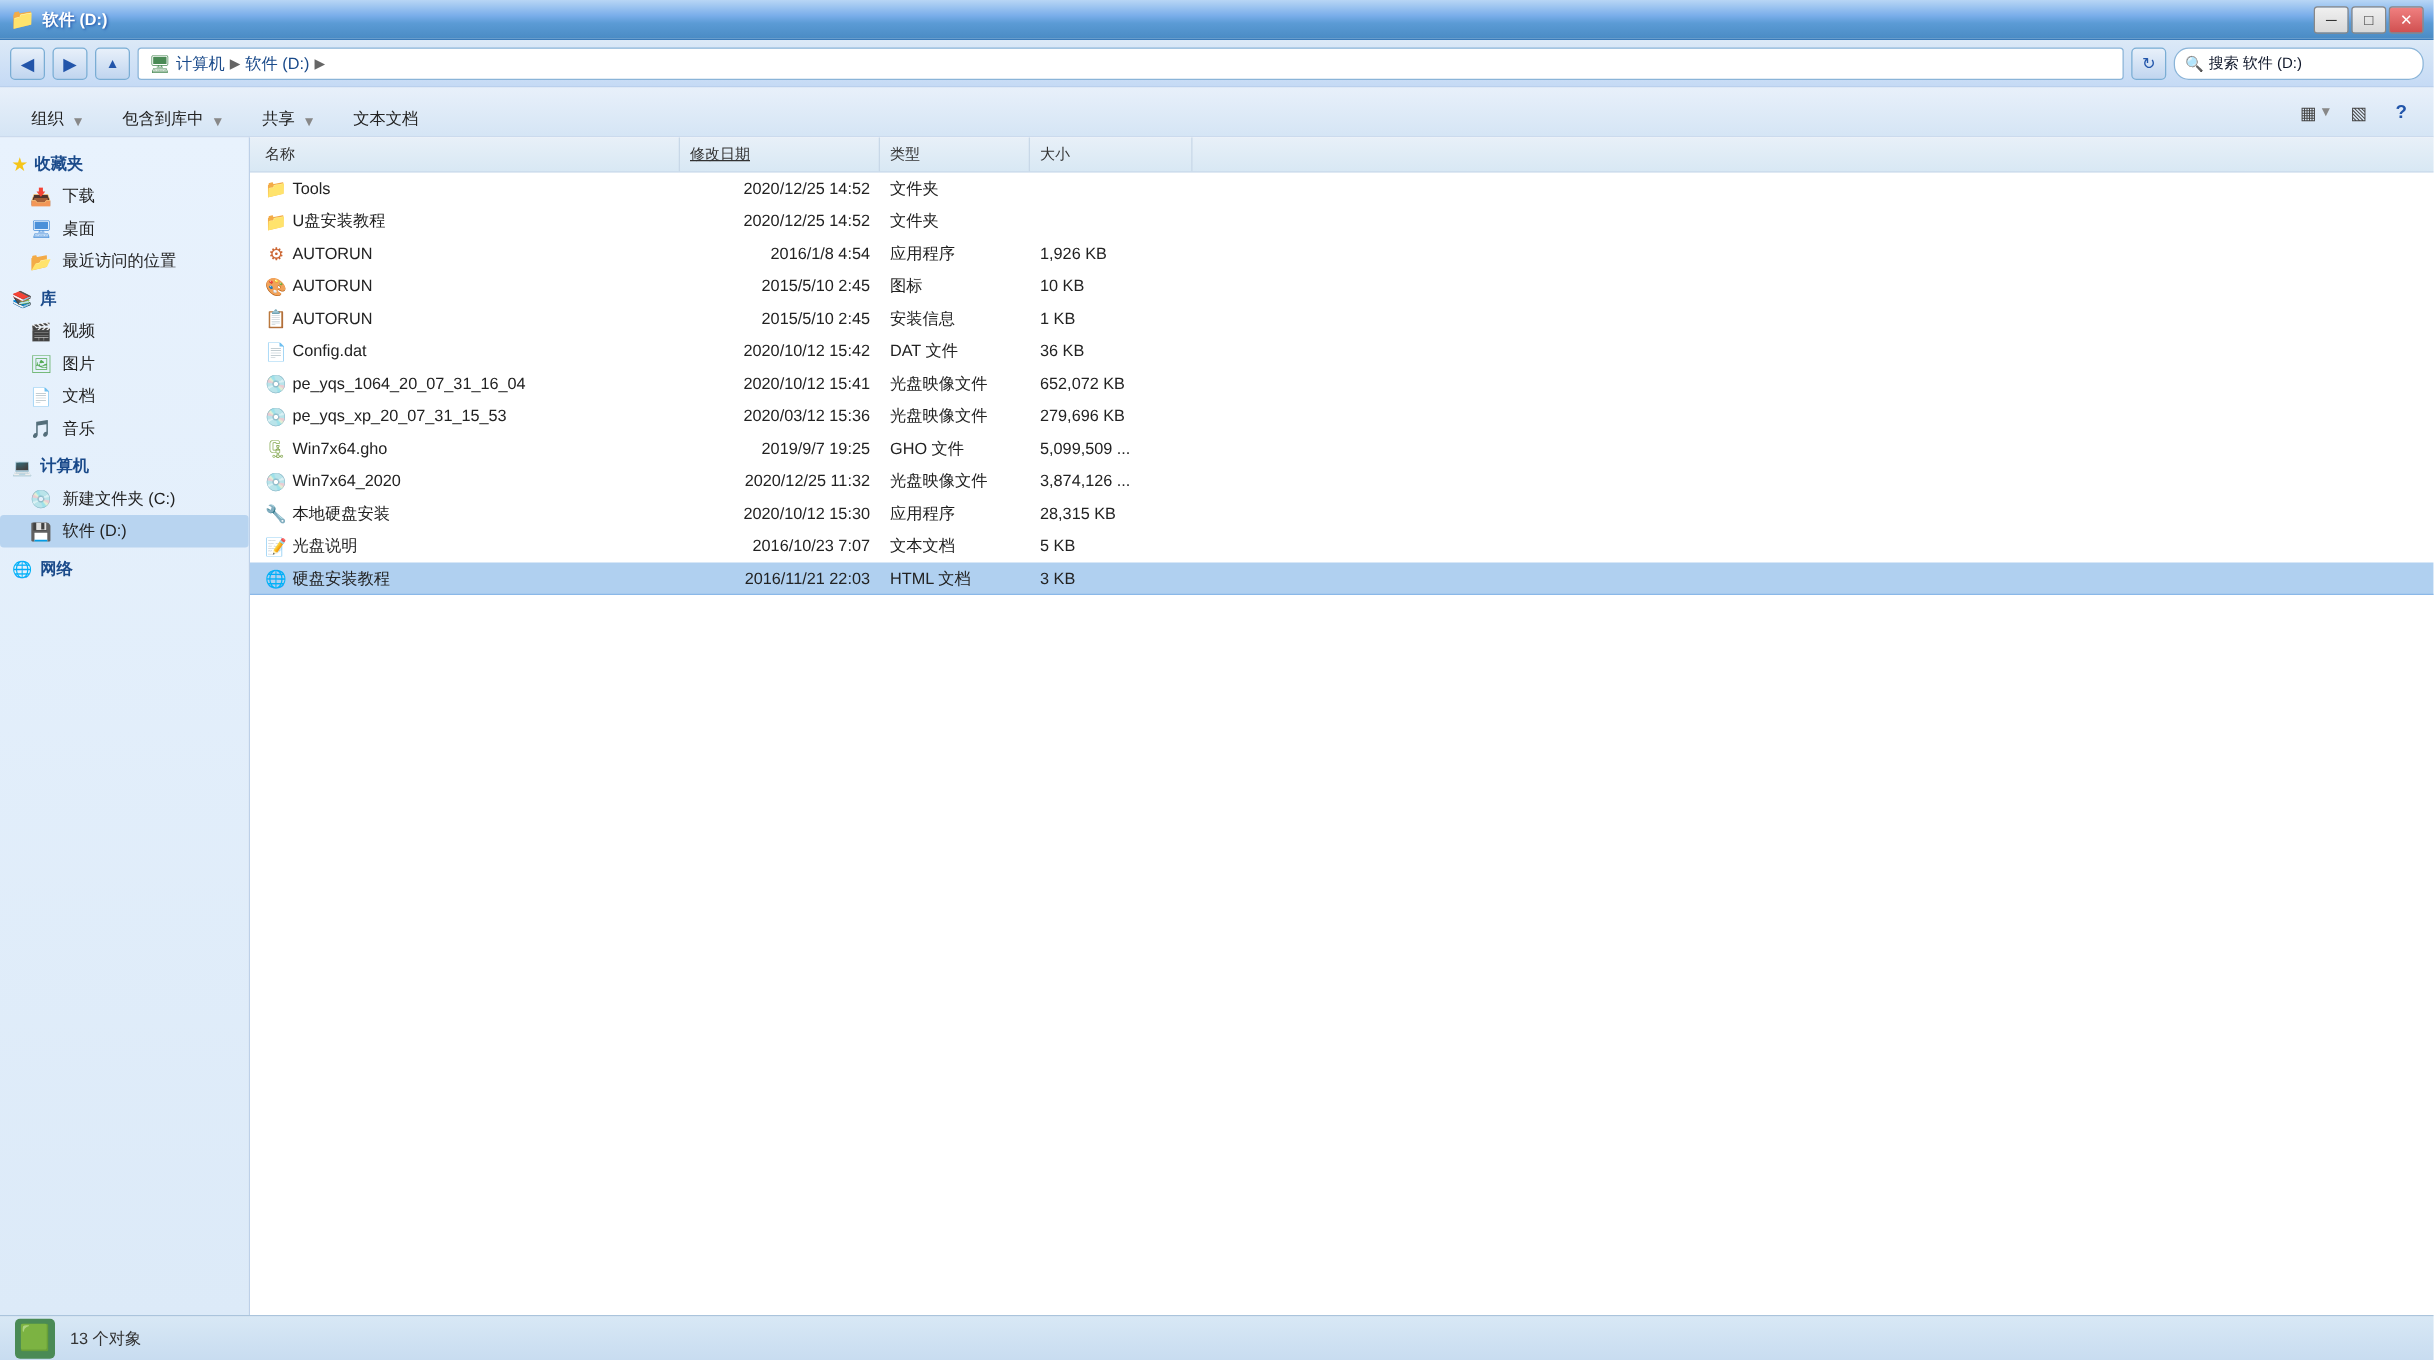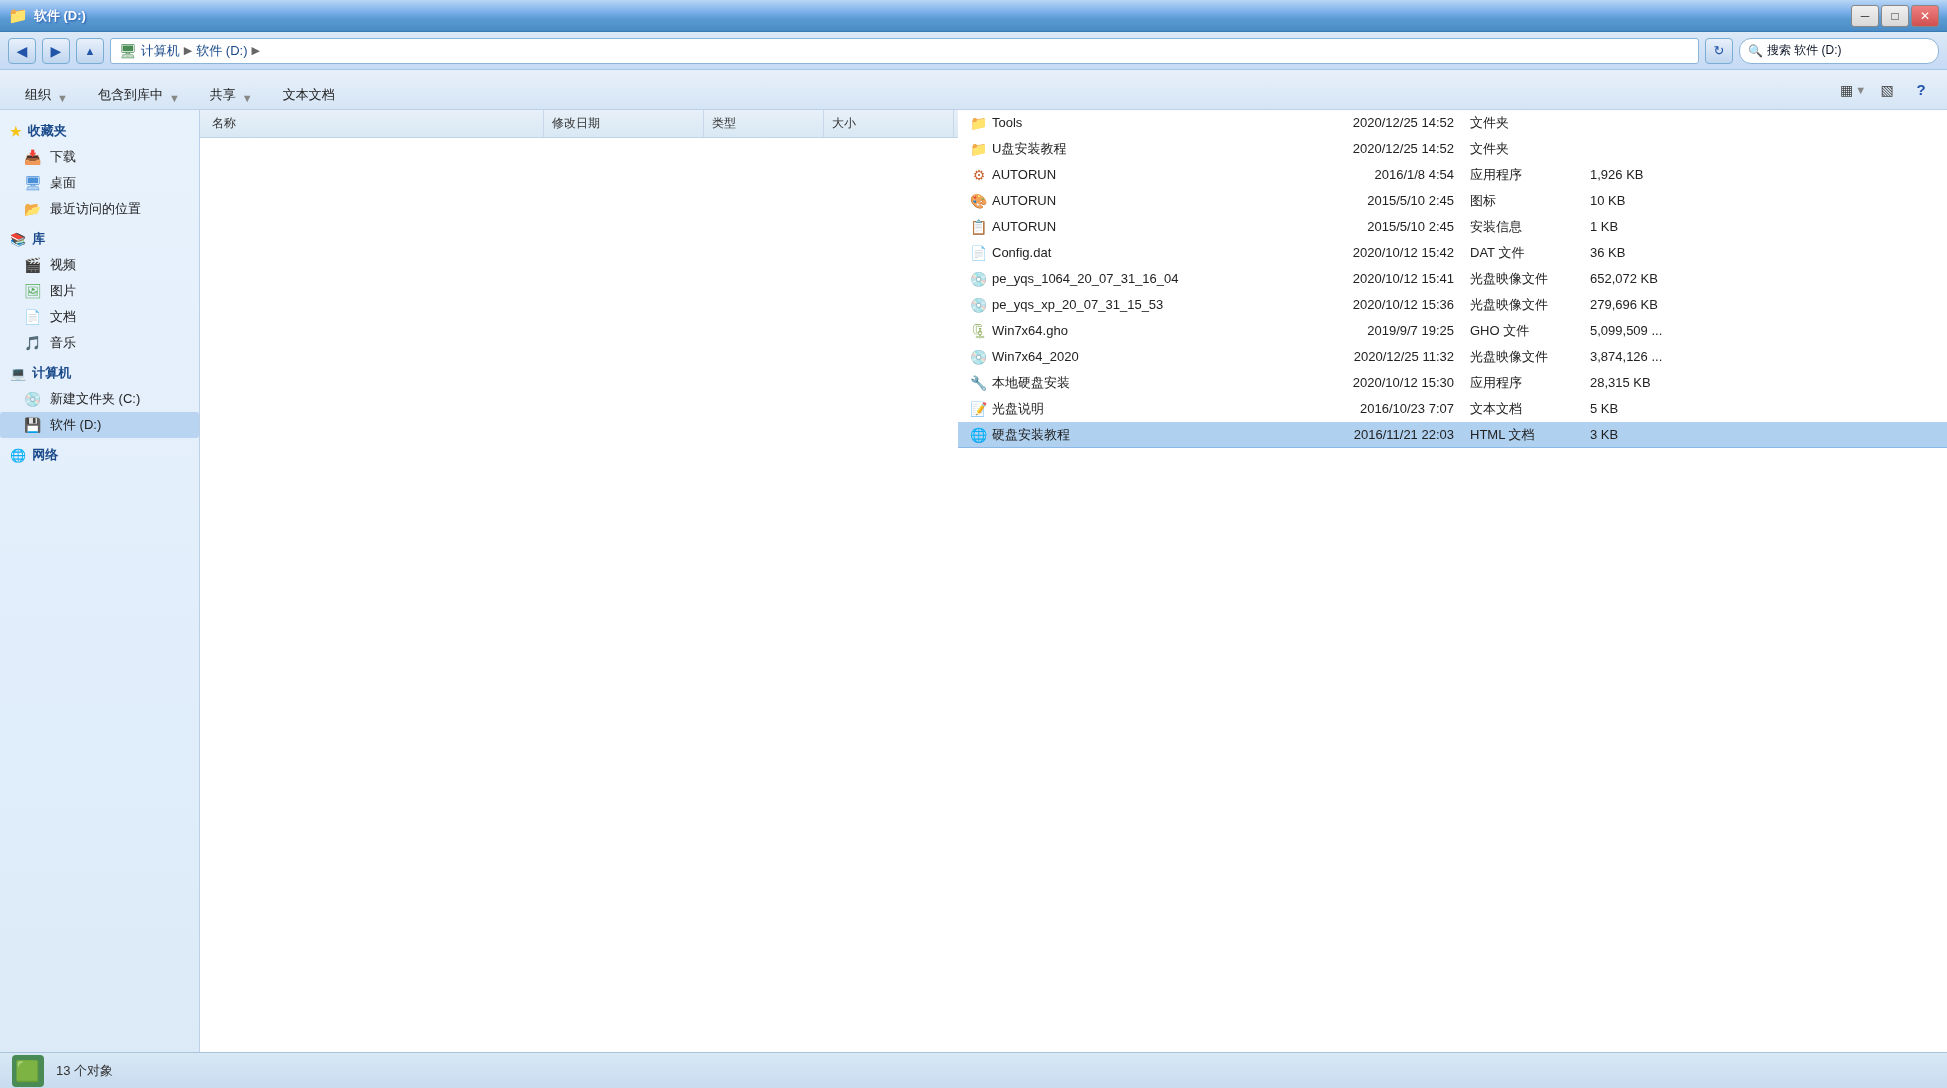--- a/index.html
+++ b/index.html
@@ -206,21 +206,21 @@
     .icon-music { color: #cc5577; }
     .icon-computer { color: #5588cc; }
     .icon-disk-c { color: #55aacc; }
     .icon-disk-d { color: #66aacc; }
     .icon-network { color: #7799aa; }
 
     
     .file-list-container {
       flex: 1;
       display: flex;
-      flex-direction: row;
+      flex-direction: column;
       background: #fff;
     }
     .file-list-header {
       display: flex;
       align-items: center;
       background: linear-gradient(to bottom, #e8f0f8, #d8e8f4);
       border-bottom: 1px solid #c0d4e8;
       height: 28px;
       padding: 0 4px;
     }
@@ -228,21 +228,21 @@
       font-size: 12px;
       color: #333;
       padding: 0 8px;
       cursor: pointer;
       height: 100%;
       display: flex;
       align-items: center;
       border-right: 1px solid #c8d8e8;
     }
     .col-name { width: 340px; }
-    .col-date { width: 160px; }
+    .col-date { width: 160px; text-decoration: underline; }
     .col-type { width: 120px; }
     .col-size { width: 130px; }
 
     .file-list {
       flex: 1;
       overflow-y: auto;
     }
     .file-row {
       display: flex;
       align-items: center;
@@ -516,21 +516,21 @@
     </div>
     <div class="file-date-cell file-cell">2020/10/12 15:41</div>
     <div class="file-type-cell file-cell">光盘映像文件</div>
     <div class="file-size-cell file-cell">652,072 KB</div>
   </div>
         <div class="file-row">
     <div class="file-name-cell file-cell">
       <div class="file-icon" style="color:#5588cc;">💿</div>
       <span>pe_yqs_xp_20_07_31_15_53</span>
     </div>
-    <div class="file-date-cell file-cell">2020/10/12 15:36</div>
+    <div class="file-date-cell file-cell">2020/03/12 15:36</div>
     <div class="file-type-cell file-cell">光盘映像文件</div>
     <div class="file-size-cell file-cell">279,696 KB</div>
   </div>
         <div class="file-row">
     <div class="file-name-cell file-cell">
       <div class="file-icon" style="color:#88aa55;">🗜</div>
       <span>Win7x64.gho</span>
     </div>
     <div class="file-date-cell file-cell">2019/9/7 19:25</div>
     <div class="file-type-cell file-cell">GHO 文件</div>

